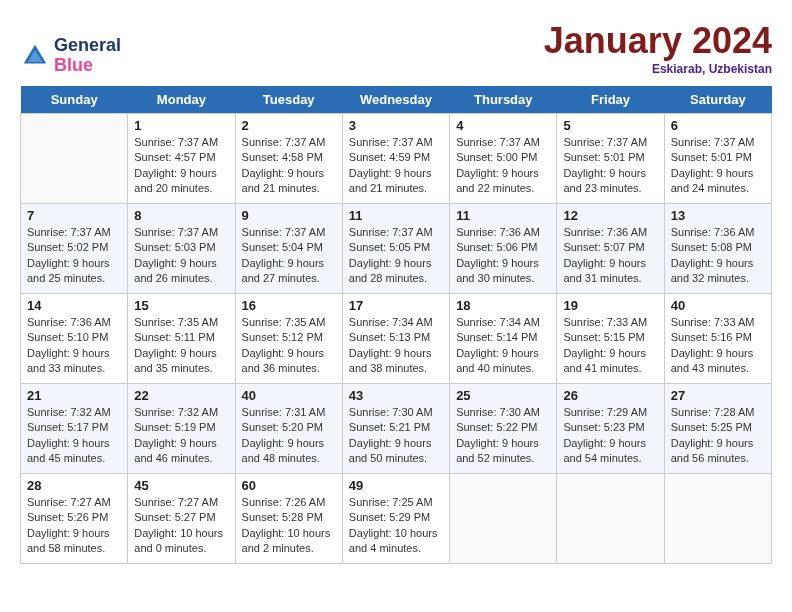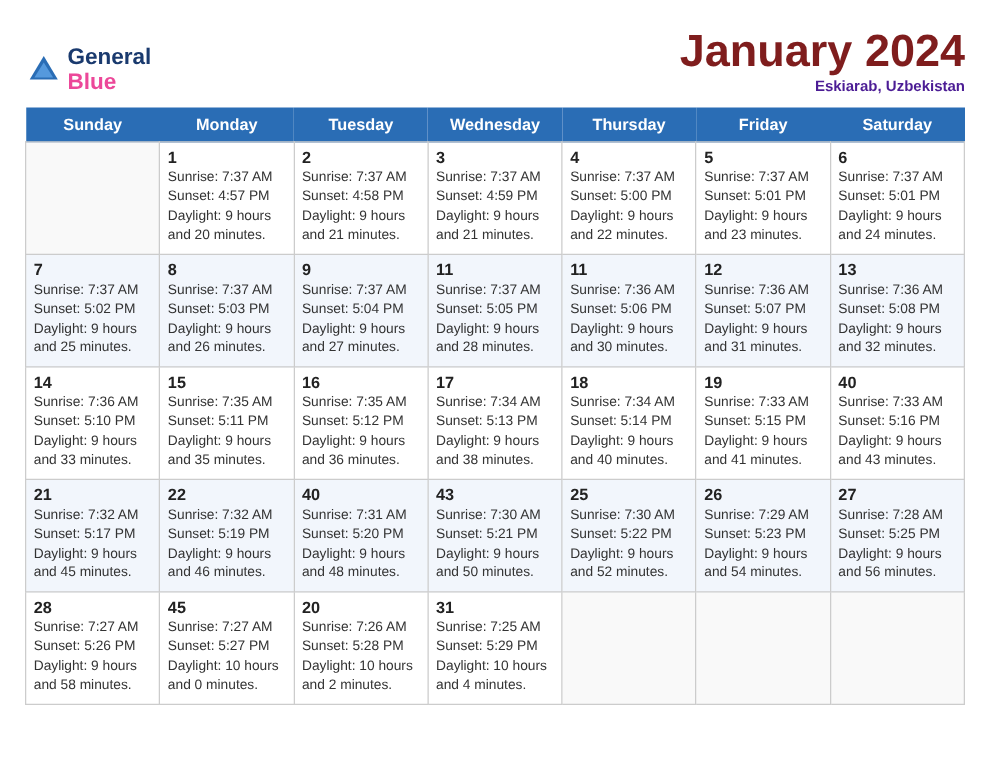--- a/index.html
+++ b/index.html
@@ -241,25 +241,25 @@
       <tr>
         <td>
           <span class="day-number">28</span>
           <div class="day-info">Sunrise: 7:27 AM<br>Sunset: 5:26 PM<br>Daylight: 9 hours<br>and 58 minutes.</div>
         </td>
         <td>
           <span class="day-number">45</span>
           <div class="day-info">Sunrise: 7:27 AM<br>Sunset: 5:27 PM<br>Daylight: 10 hours<br>and 0 minutes.</div>
         </td>
         <td>
-          <span class="day-number">20</span>
+          <span class="day-number">60</span>
           <div class="day-info">Sunrise: 7:26 AM<br>Sunset: 5:28 PM<br>Daylight: 10 hours<br>and 2 minutes.</div>
         </td>
         <td>
-          <span class="day-number">31</span>
+          <span class="day-number">49</span>
           <div class="day-info">Sunrise: 7:25 AM<br>Sunset: 5:29 PM<br>Daylight: 10 hours<br>and 4 minutes.</div>
         </td>
         <td class="empty"></td>
         <td class="empty"></td>
         <td class="empty"></td>
       </tr>
     </tbody>
 </table>
 
 </body></html>

